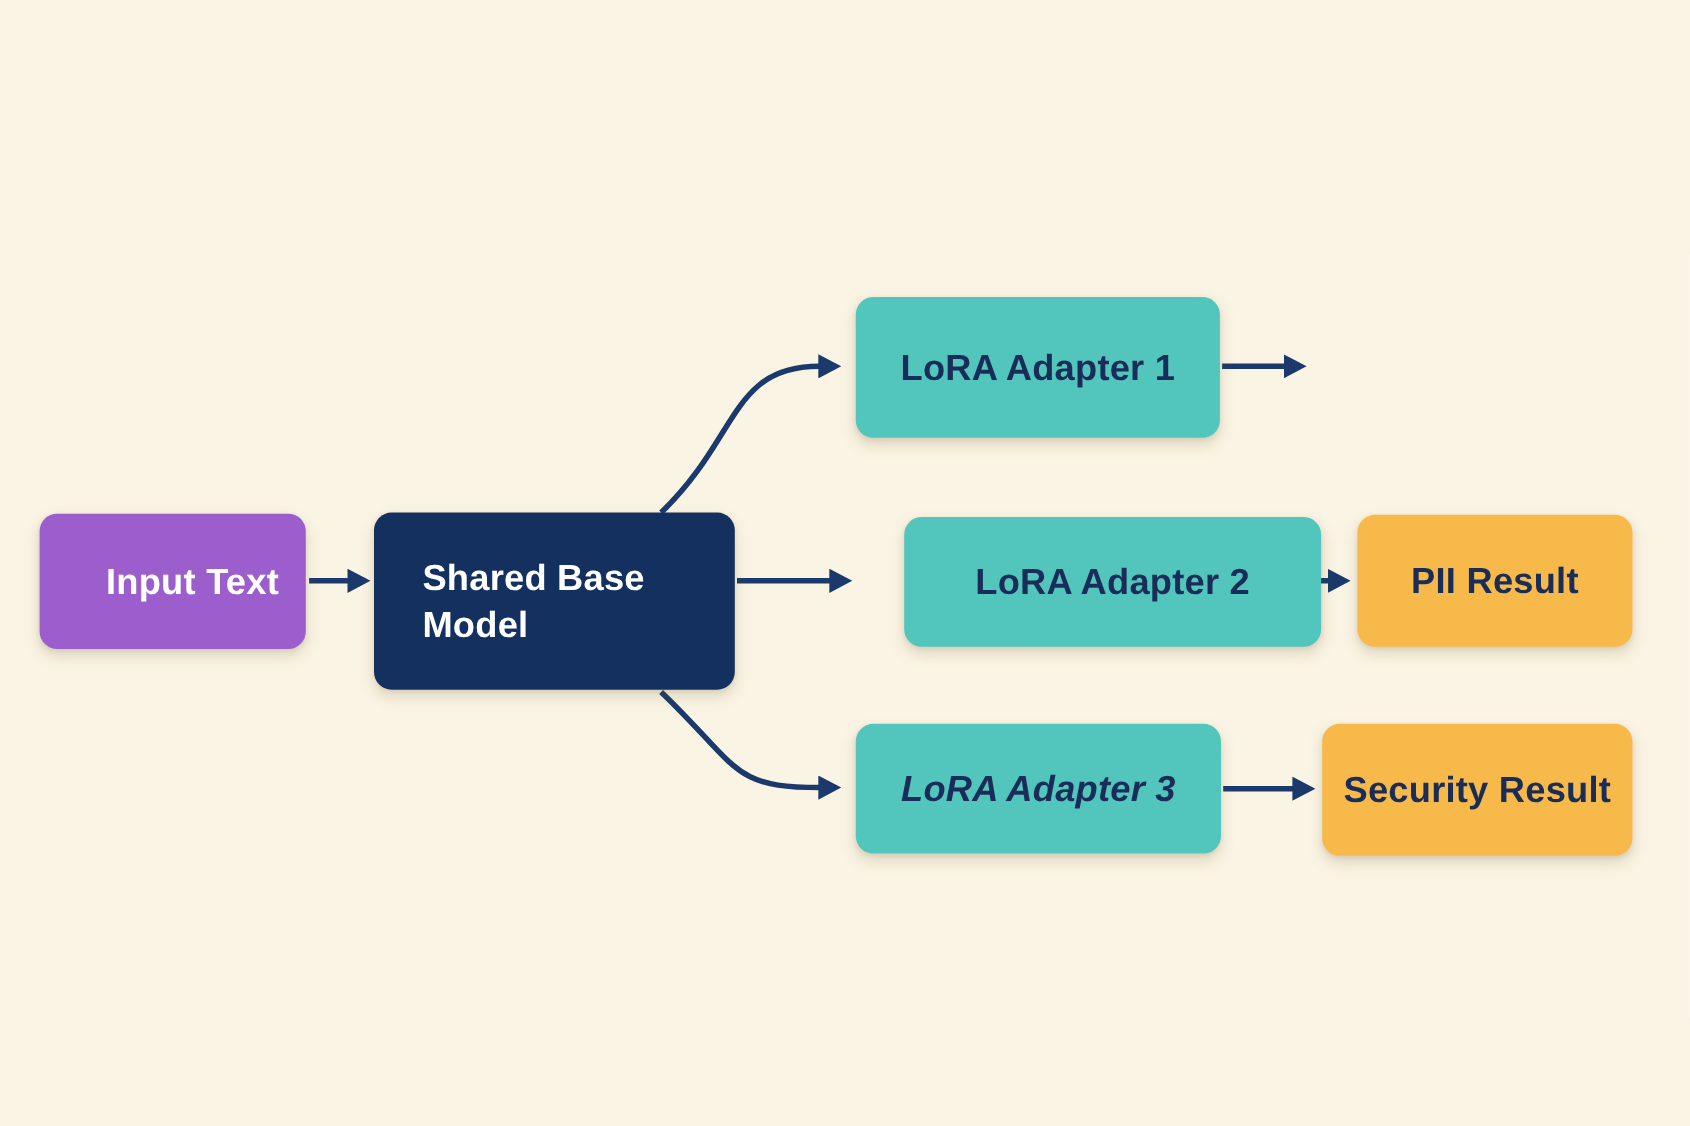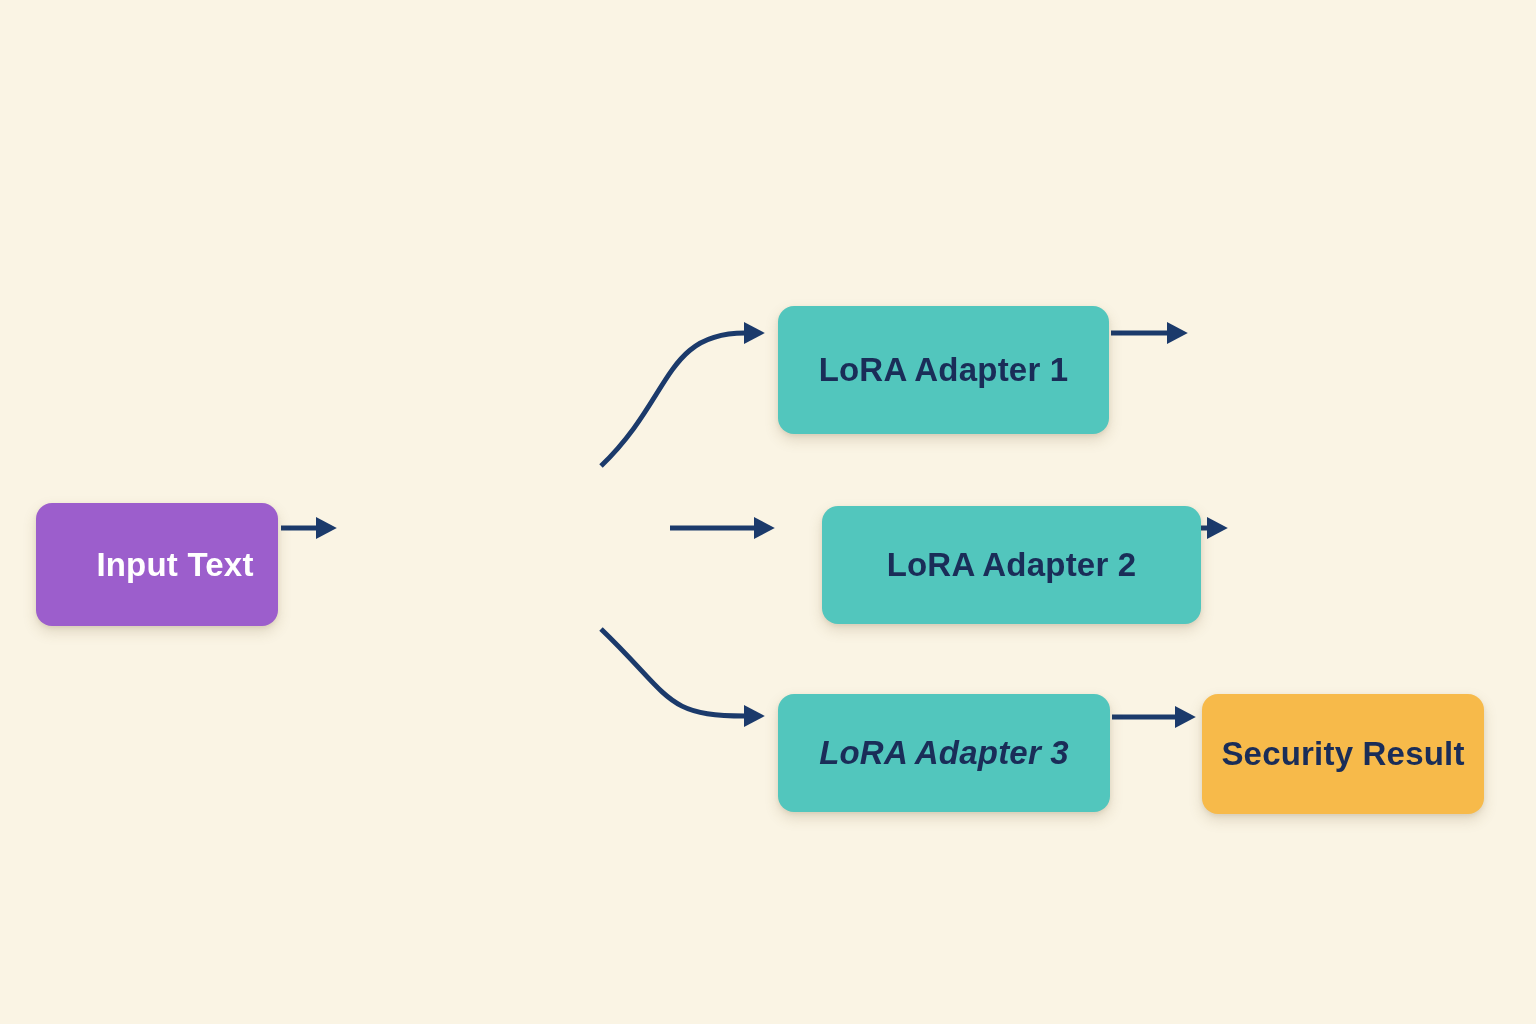--- a/index.html
+++ b/index.html
@@ -30,21 +30,20 @@
     display: flex;
     align-items: center;
     justify-content: center;
     border-radius: 16px;
     box-shadow: 0 6px 14px rgba(110, 90, 45, 0.18), 0 2px 4px rgba(110, 90, 45, 0.10);
     font-weight: 700;
     font-size: 33px;
     letter-spacing: 0.2px;
     text-align: center;
     box-sizing: border-box;
-    margin-top: 36px;
   }
   
   .node-input      { left: 36px;   top: 467px; width: 242px; height: 123px; }
   .node-base       { left: 340px;  top: 466px; width: 328px; height: 161px;
                      justify-content: flex-start; text-align: left;
                      padding-left: 44px; padding-right: 40px; line-height: 1.28; }
   .node-adapter1   { left: 778px;  top: 270px; width: 331px; height: 128px; }
   .node-intent     { left: 1194px; top: 270px; width: 290px; height: 127px; }
   .node-adapter2   { left: 822px;  top: 470px; width: 379px; height: 118px; align-items: center; }
   .node-pii        { left: 1234px; top: 468px; width: 250px; height: 120px; }
@@ -75,30 +74,36 @@
 
     <path class="edge-path" d="M 1111 528 H 1208" marker-end="url(#ah)" style="stroke: rgb(27, 58, 107);"></path>
 
     <path class="edge-path" d="M 1112 717 H 1176" marker-end="url(#ah)" style="stroke: rgb(27, 58, 107);"></path>
   </svg>
 
   <div class="node node-input" style="background-color: rgb(156, 94, 204); color: rgb(255, 255, 255); padding-left: 36px;">
     <span>Input Text</span>
   </div>
 
+  <div class="node node-base" style="background-color: rgb(19, 48, 95); color: rgb(255, 255, 255);">
+    <span>Shared Base Model</span>
+  </div>
 
   <div class="node node-adapter1" style="background-color: rgb(82, 198, 189); color: rgb(26, 45, 88);">
     <span>LoRA Adapter 1</span>
   </div>
 
 
   <div class="node node-adapter2" style="background-color: rgb(82, 198, 189); color: rgb(26, 45, 88);">
     <span>LoRA Adapter 2</span>
   </div>
 
+  <div class="node node-pii" style="background-color: rgb(247, 186, 74); color: rgb(26, 45, 88);">
+    <span>PII Result</span>
+  </div>
 
   <div class="node node-adapter3" style="background-color: rgb(82, 198, 189); color: rgb(26, 45, 88);">
     <span>LoRA Adapter 3</span>
   </div>
 
   <div class="node node-security" style="background-color: rgb(247, 186, 74); color: rgb(26, 45, 88);">
     <span>Security Result</span>
   </div>
 
 </div>

